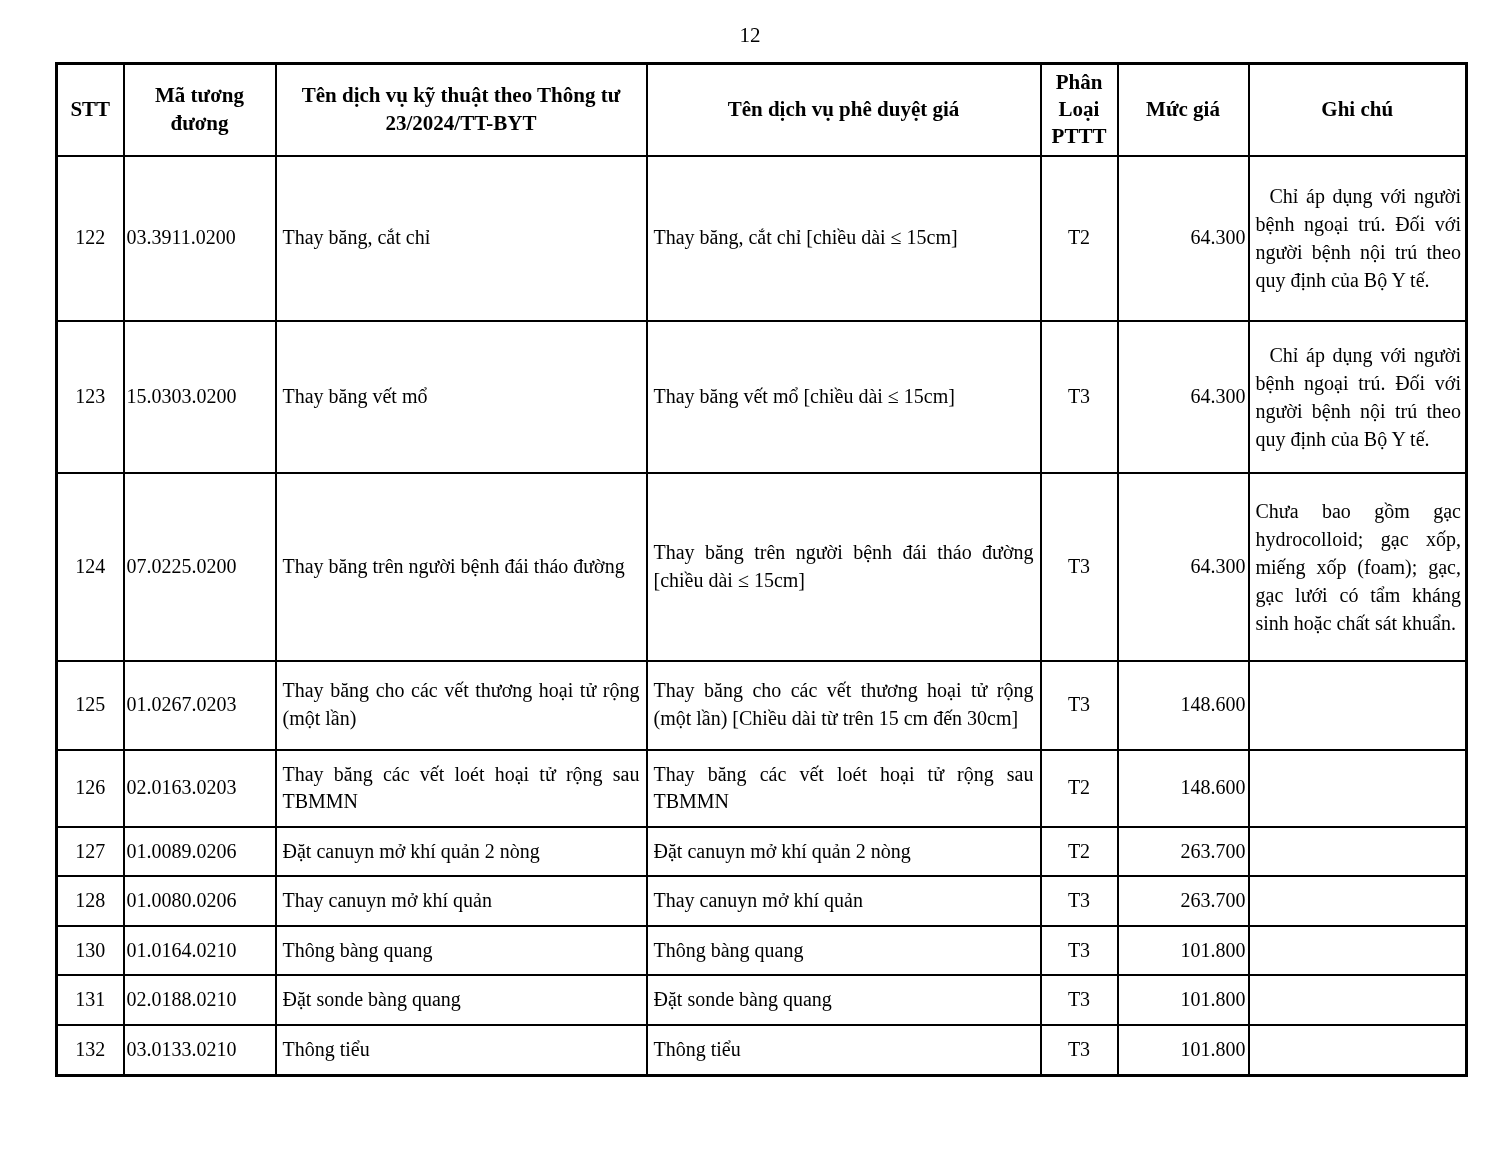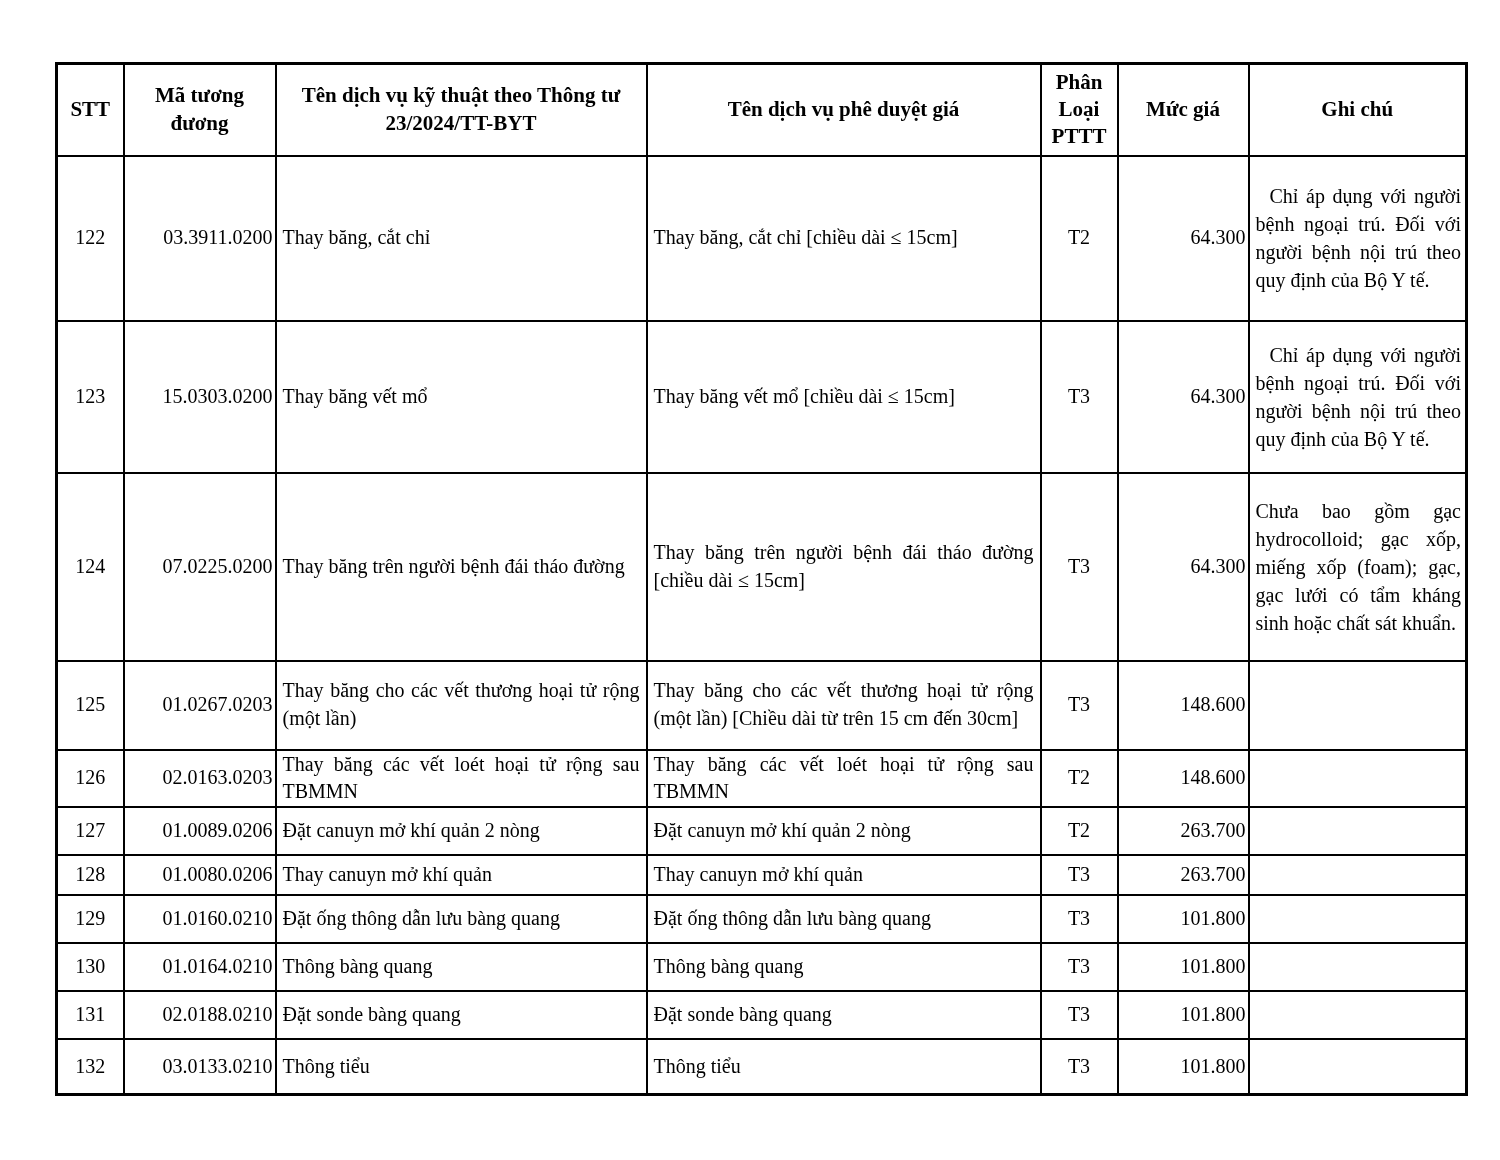--- a/index.html
+++ b/index.html
@@ -56,22 +56,22 @@
   }
   thead tr { height: 92px; }
   th {
     font-weight: bold;
     text-align: center;
     padding: 2px 3px;
     font-size: 21px;
     line-height: 1.3;
   }
   .c-stt   { text-align: center; }
-  .c-code  { text-align: right; padding: 2px 2px; }
-  .c-name  { text-align: justify; padding: 0 6px; }
+  .c-code  { text-align: left; padding: 2px 2px; }
+  .c-name  { text-align: justify; padding: 10px 6px; }
   .c-pttt  { text-align: center; }
   .c-price { text-align: right; padding: 2px 2px 2px 2px; }
   .c-note  { text-align: justify; padding: 2px 4px 2px 6px; line-height: 1.4; }
 
   
   tbody tr:nth-child(1) .c-note,
   tbody tr:nth-child(2) .c-note { text-indent: 14px; }
 
   
   tbody tr:nth-child(1) { height: 165px; }
@@ -84,20 +84,21 @@
   tbody tr:nth-child(8) { height: 48px;  }
   tbody tr:nth-child(9) { height: 48px;  }
   tbody tr:nth-child(10){ height: 48px;  }
   tbody tr:nth-child(11){ height: 56px;  }
 </style>
 </head>
 <body>
 
 <div class="page">
 
+  <div class="page-number">12</div>
 
   <table class="price-table">
     <colgroup>
       <col class="w-stt">
       <col class="w-code">
       <col class="w-svc1">
       <col class="w-svc2">
       <col class="w-pttt">
       <col class="w-price">
       <col class="w-note">
@@ -171,29 +172,20 @@
         <tr>
       <td class="c-stt">128</td>
       <td class="c-code">01.0080.0206</td>
       <td class="c-name">Thay canuyn mở khí quản</td>
       <td class="c-name">Thay canuyn mở khí quản</td>
       <td class="c-pttt">T3</td>
       <td class="c-price">263.700</td>
       <td class="c-note"></td>
     </tr>
         <tr>
-      <td class="c-stt">129</td>
-      <td class="c-code">01.0160.0210</td>
-      <td class="c-name">Đặt ống thông dẫn lưu bàng quang</td>
-      <td class="c-name">Đặt ống thông dẫn lưu bàng quang</td>
-      <td class="c-pttt">T3</td>
-      <td class="c-price">101.800</td>
-      <td class="c-note"></td>
-    </tr>
-        <tr>
       <td class="c-stt">130</td>
       <td class="c-code">01.0164.0210</td>
       <td class="c-name">Thông bàng quang</td>
       <td class="c-name">Thông bàng quang</td>
       <td class="c-pttt">T3</td>
       <td class="c-price">101.800</td>
       <td class="c-note"></td>
     </tr>
         <tr>
       <td class="c-stt">131</td>

